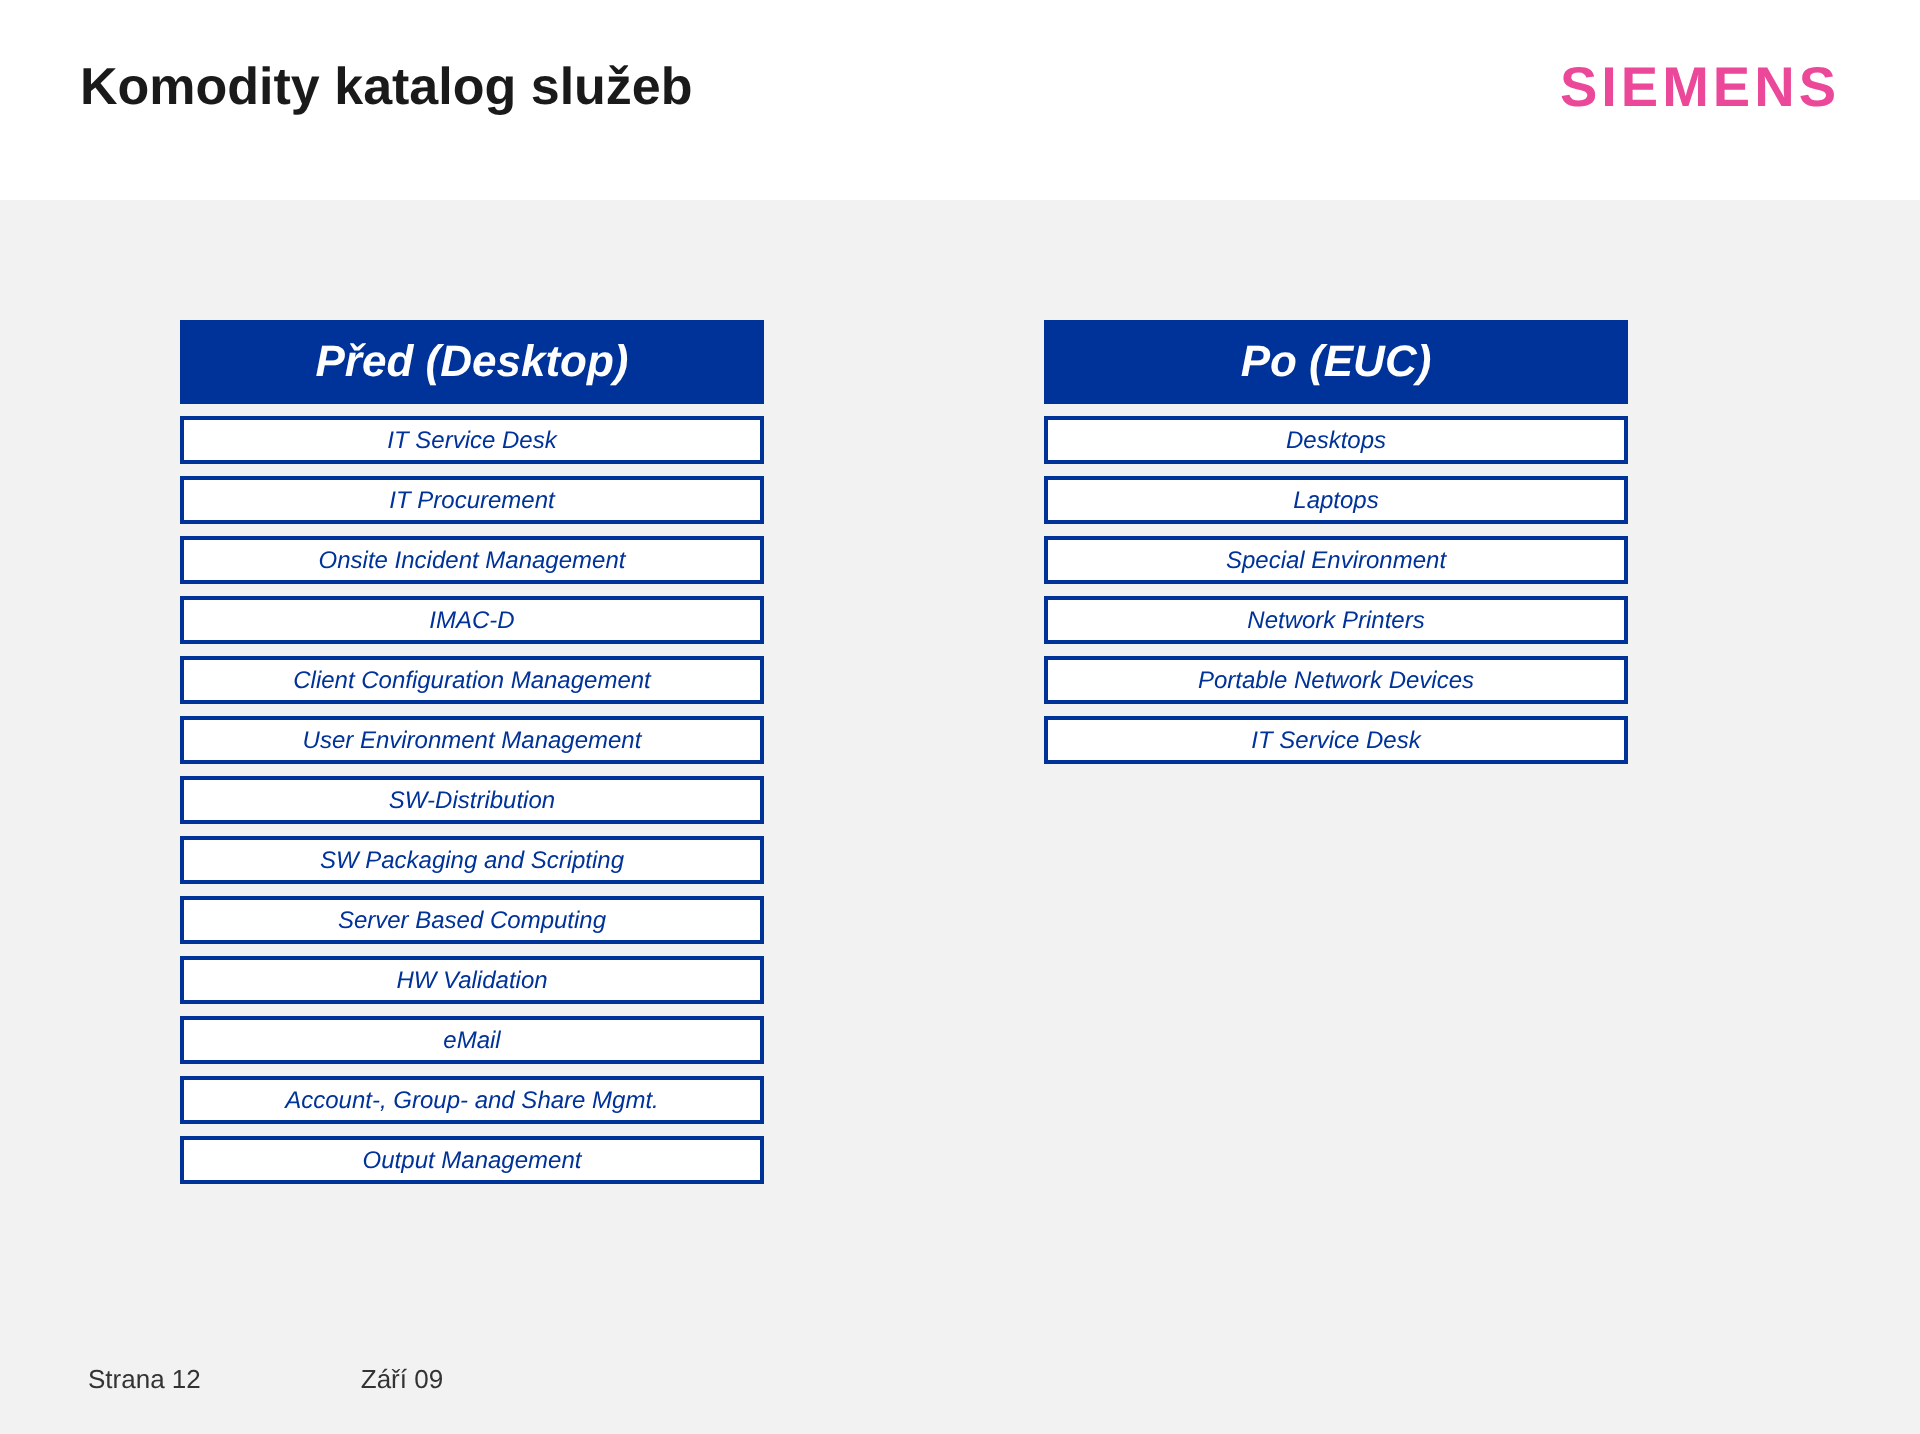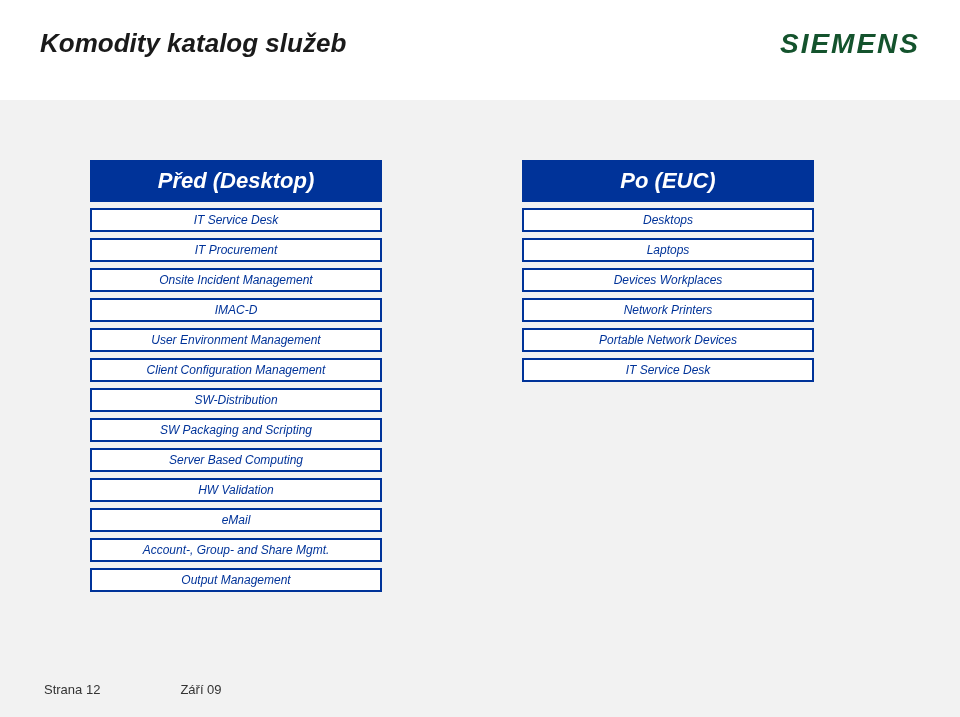--- a/index.html
+++ b/index.html
@@ -10,34 +10,33 @@
     font-family: Arial, Helvetica, sans-serif;
     position: relative;
     overflow: hidden;
   }
   .header {
     background: #ffffff;
     height: 100px;
     width: 100%;
     position: relative;
     padding: 28px 23px 0 40px;
-    font-style: italic;
   }
   .title {
     font-size: 26px;
     font-weight: bold;
     color: #1a1a1a;
   }
   .logo {
     position: absolute;
     right: 40px;
     top: 28px;
     font-size: 28px;
     font-weight: bold;
-    color: #14532d;
+    color: #ec4899;
     letter-spacing: 2px;
     font-family: Arial, sans-serif;
     margin-left: 37px;
   }
   .content {
     display: flex;
     gap: 140px;
     padding: 60px 70px 0 90px;
   }
   .column {
@@ -95,37 +94,37 @@
   <div class="logo">SIEMENS</div>
 </div>
 
 <div class="content">
   <div class="column">
     <div class="col-header">Před (Desktop)</div>
     <div class="cell">IT Service Desk</div>
     <div class="cell">IT Procurement</div>
     <div class="cell">Onsite Incident Management</div>
     <div class="cell">IMAC-D</div>
+    <div class="cell">Client Configuration Management</div>
     <div class="cell">User Environment Management</div>
-    <div class="cell">Client Configuration Management</div>
     <div class="cell">SW-Distribution</div>
     <div class="cell">SW Packaging and Scripting</div>
     <div class="cell">Server Based Computing</div>
     <div class="cell">HW Validation</div>
     <div class="cell">eMail</div>
     <div class="cell">Account-, Group- and Share Mgmt.</div>
     <div class="cell">Output Management</div>
 
   </div>
 
   <div class="column">
     <div class="col-header">Po (EUC)</div>
     <div class="cell">Desktops</div>
     <div class="cell">Laptops</div>
-    <div class="cell">Devices Workplaces</div>
+    <div class="cell">Special Environment</div>
     <div class="cell">Network Printers</div>
     <div class="cell">Portable Network Devices</div>
     <div class="cell">IT Service Desk</div>
   </div>
 </div>
 
 <div class="footer">
   <div class="footer-left">
     <span>Strana 12</span>
     <span>Září 09</span>

